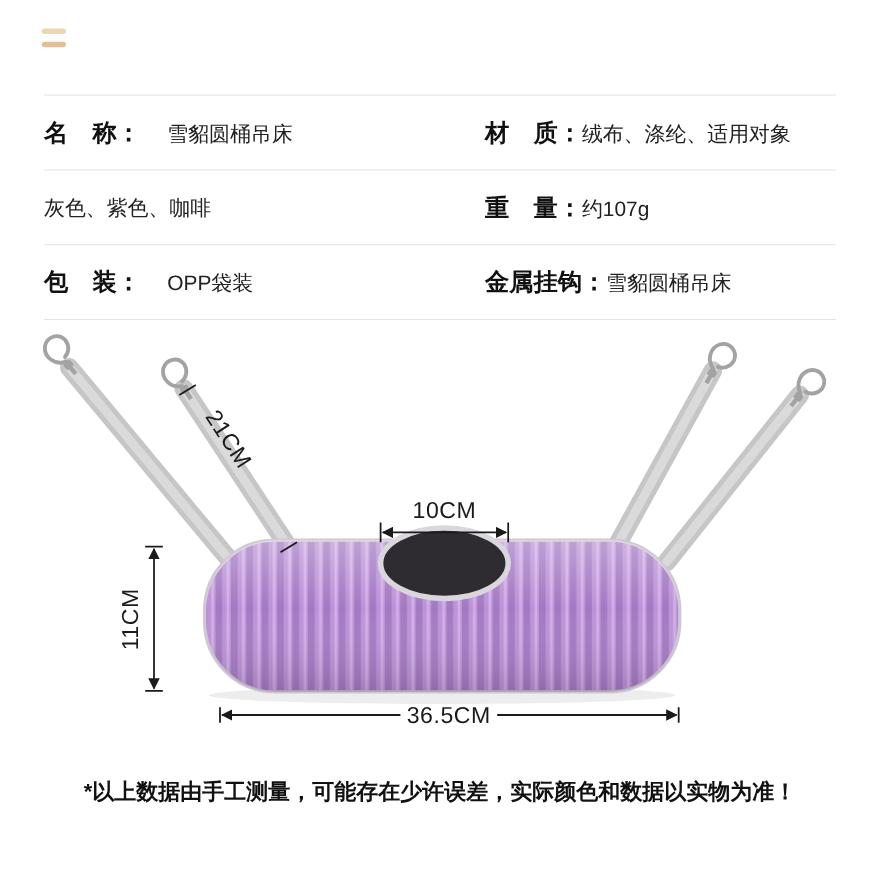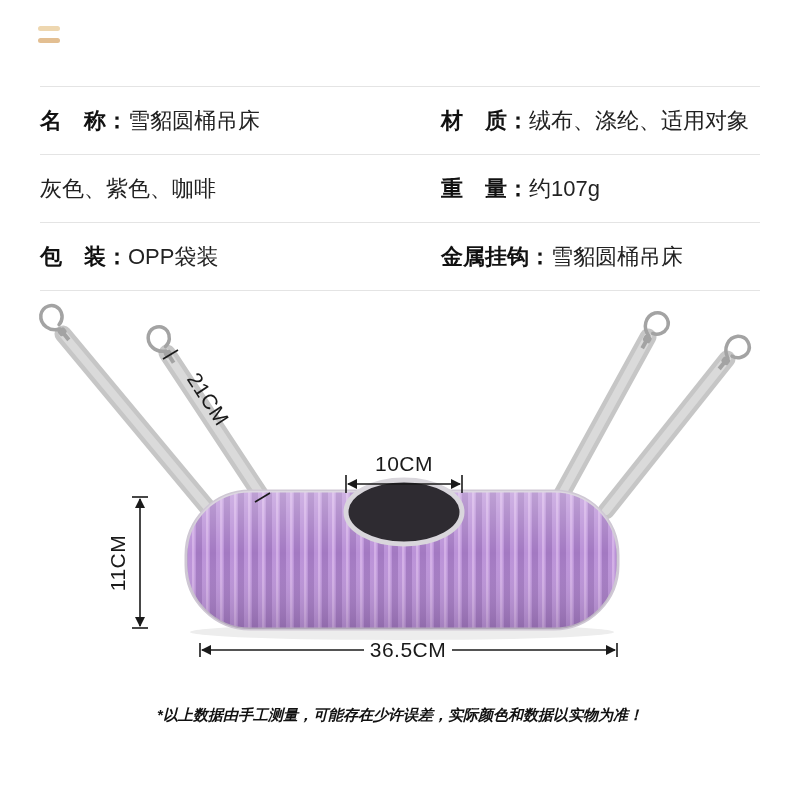--- a/index.html
+++ b/index.html
@@ -13,35 +13,35 @@
   .dash.d1{background:var(--accent);}
   .dash.d2{background:var(--accent2);}
   
   .specs{position:absolute;left:40px;right:40px;top:86px;}
   .spec-row{
     display:flex;align-items:center;height:67px;
     border-bottom:1px solid var(--line);
   }
   .spec-row:first-child{border-top:1px solid var(--line);}
   .cell{display:flex;align-items:baseline;}
-  .cell.left{width:380px;flex:none;}
+  .cell.left{width:380px;flex:none;gap:24px;}
   .cell.right{flex:1;margin-left:21px;}
   .spec-label{font-weight:700;font-size:22px;color:var(--text);white-space:pre;}
-  .spec-value{font-size:22px;color:var(--value-text);}
+  .spec-value{font-size:19px;color:var(--value-text);}
   
   .product-svg{position:absolute;left:0;top:295px;width:800px;height:390px;}
   .strap-base{stroke:var(--strap);stroke-width:17px;stroke-linecap:round;}
   .strap-top{stroke:var(--strap-light);stroke-width:8px;stroke-linecap:round;}
   .dim line{stroke:var(--dim);stroke-width:1.6px;}
   .dim text{font-size:21px;fill:var(--dim);letter-spacing:0.5px;
             font-family:"Liberation Sans","DejaVu Sans",sans-serif;}
   
   .disclaimer{
     position:absolute;left:0;right:0;top:706px;text-align:center;
-    font-size:15px;font-weight:700;color:var(--text);font-style:italic;
+    font-size:20px;font-weight:700;color:var(--text);
   }
 </style>
 </head>
 <body>
 
 <div class="page">
 
   <div class="decor">
     <span class="dash d1"></span>
     <span class="dash d2"></span>

